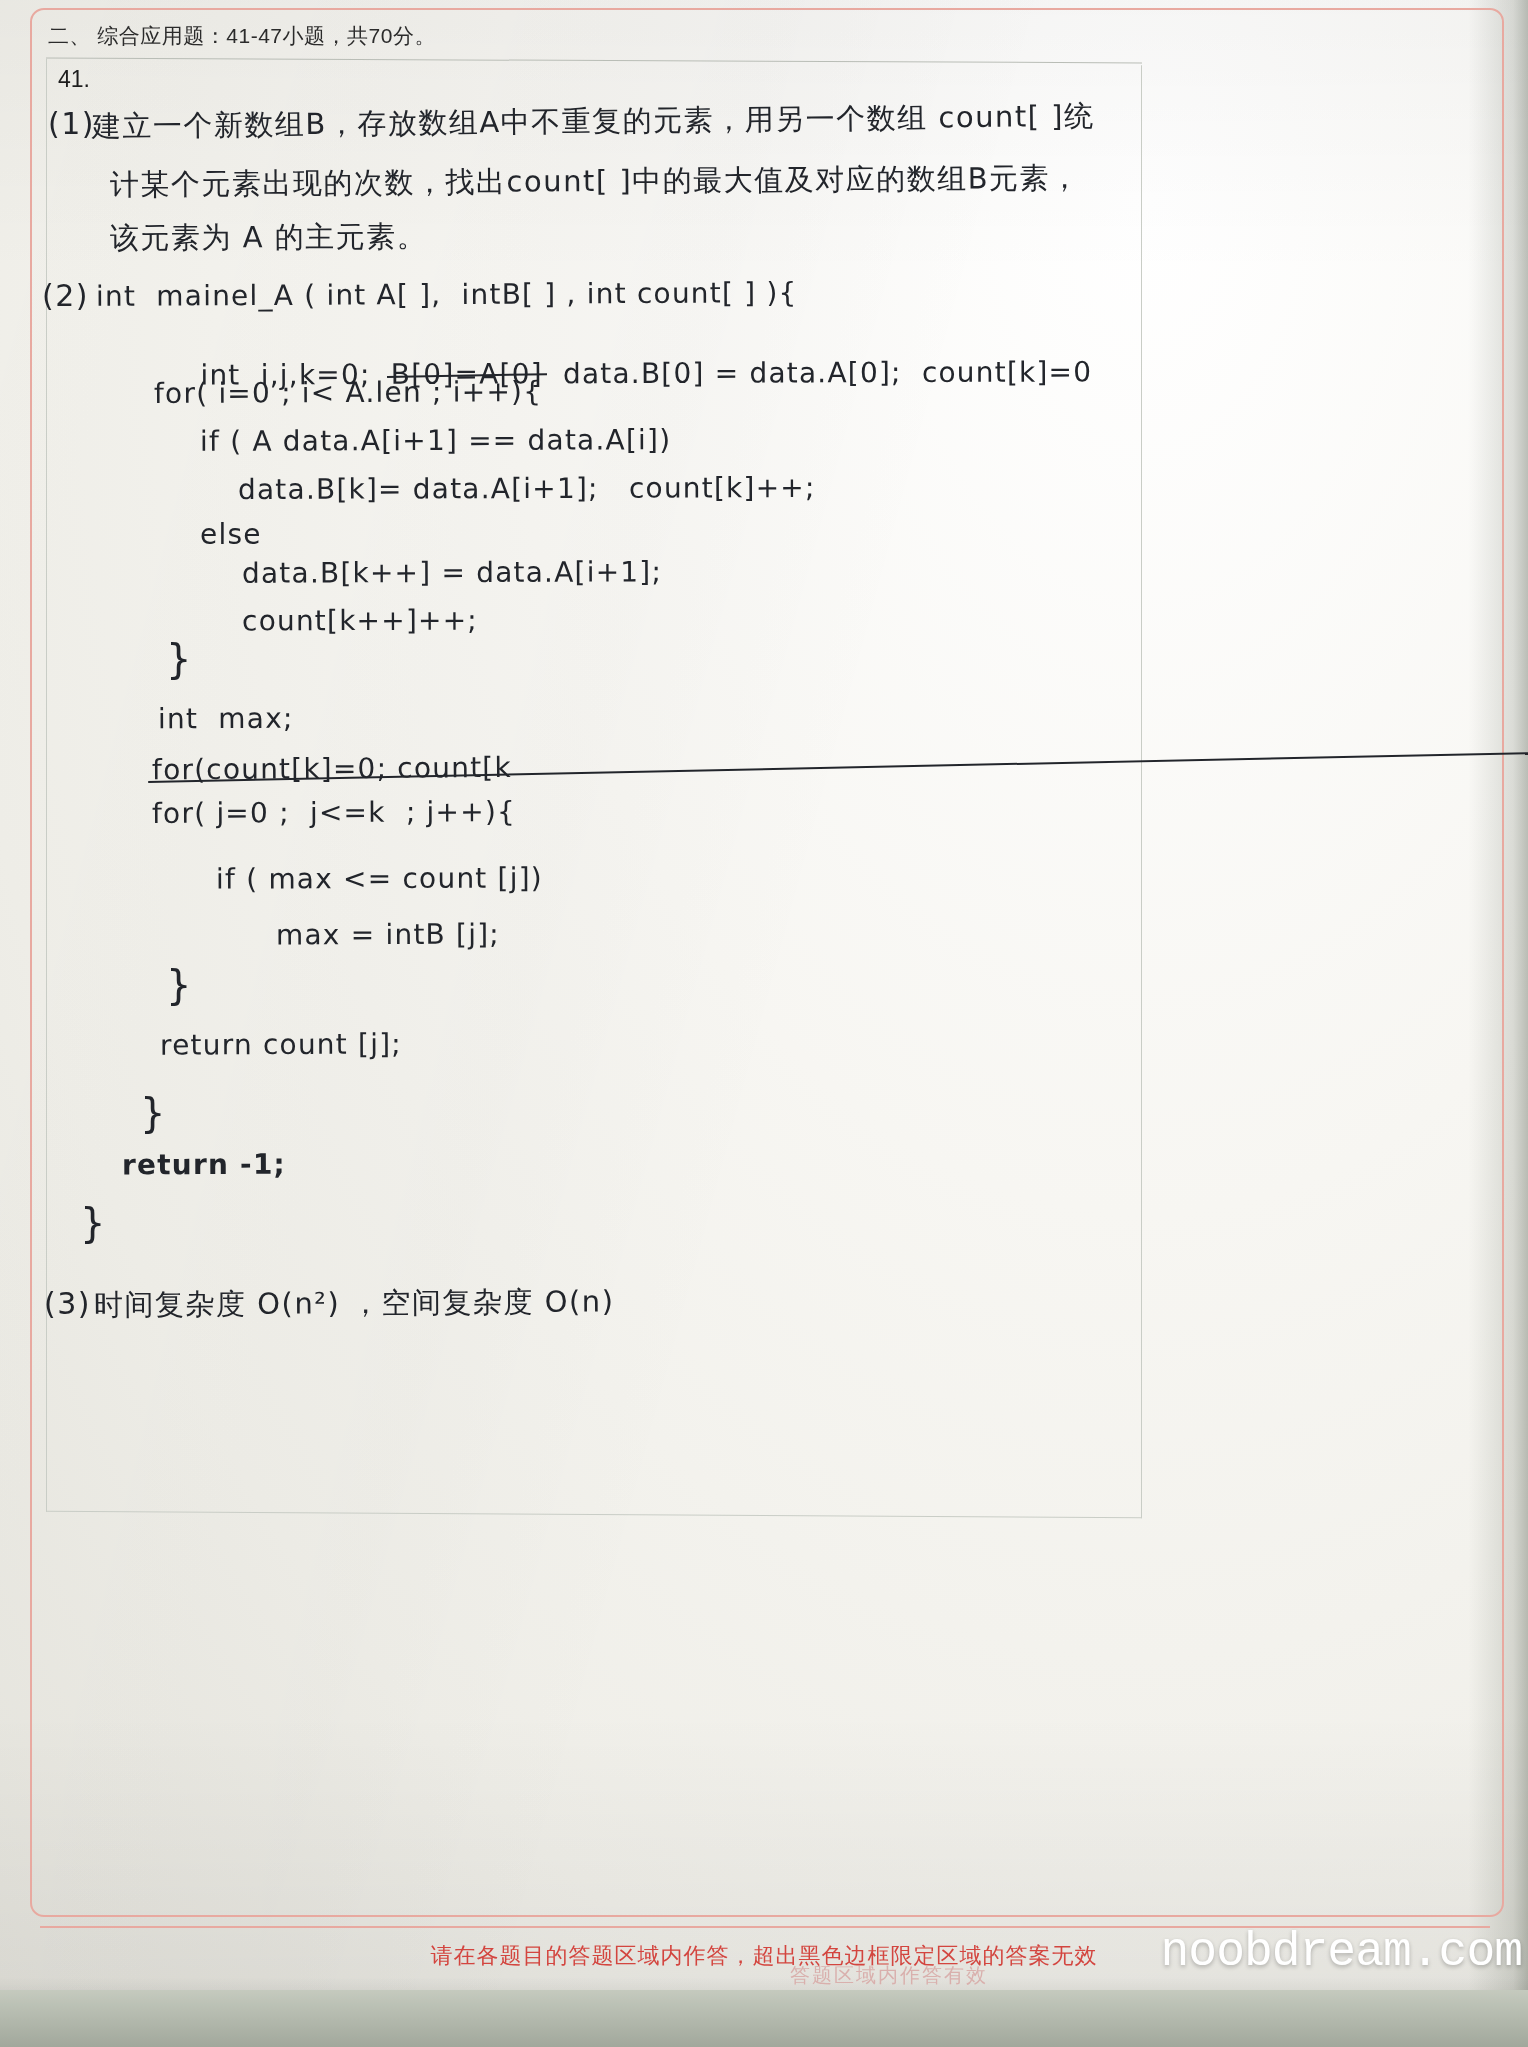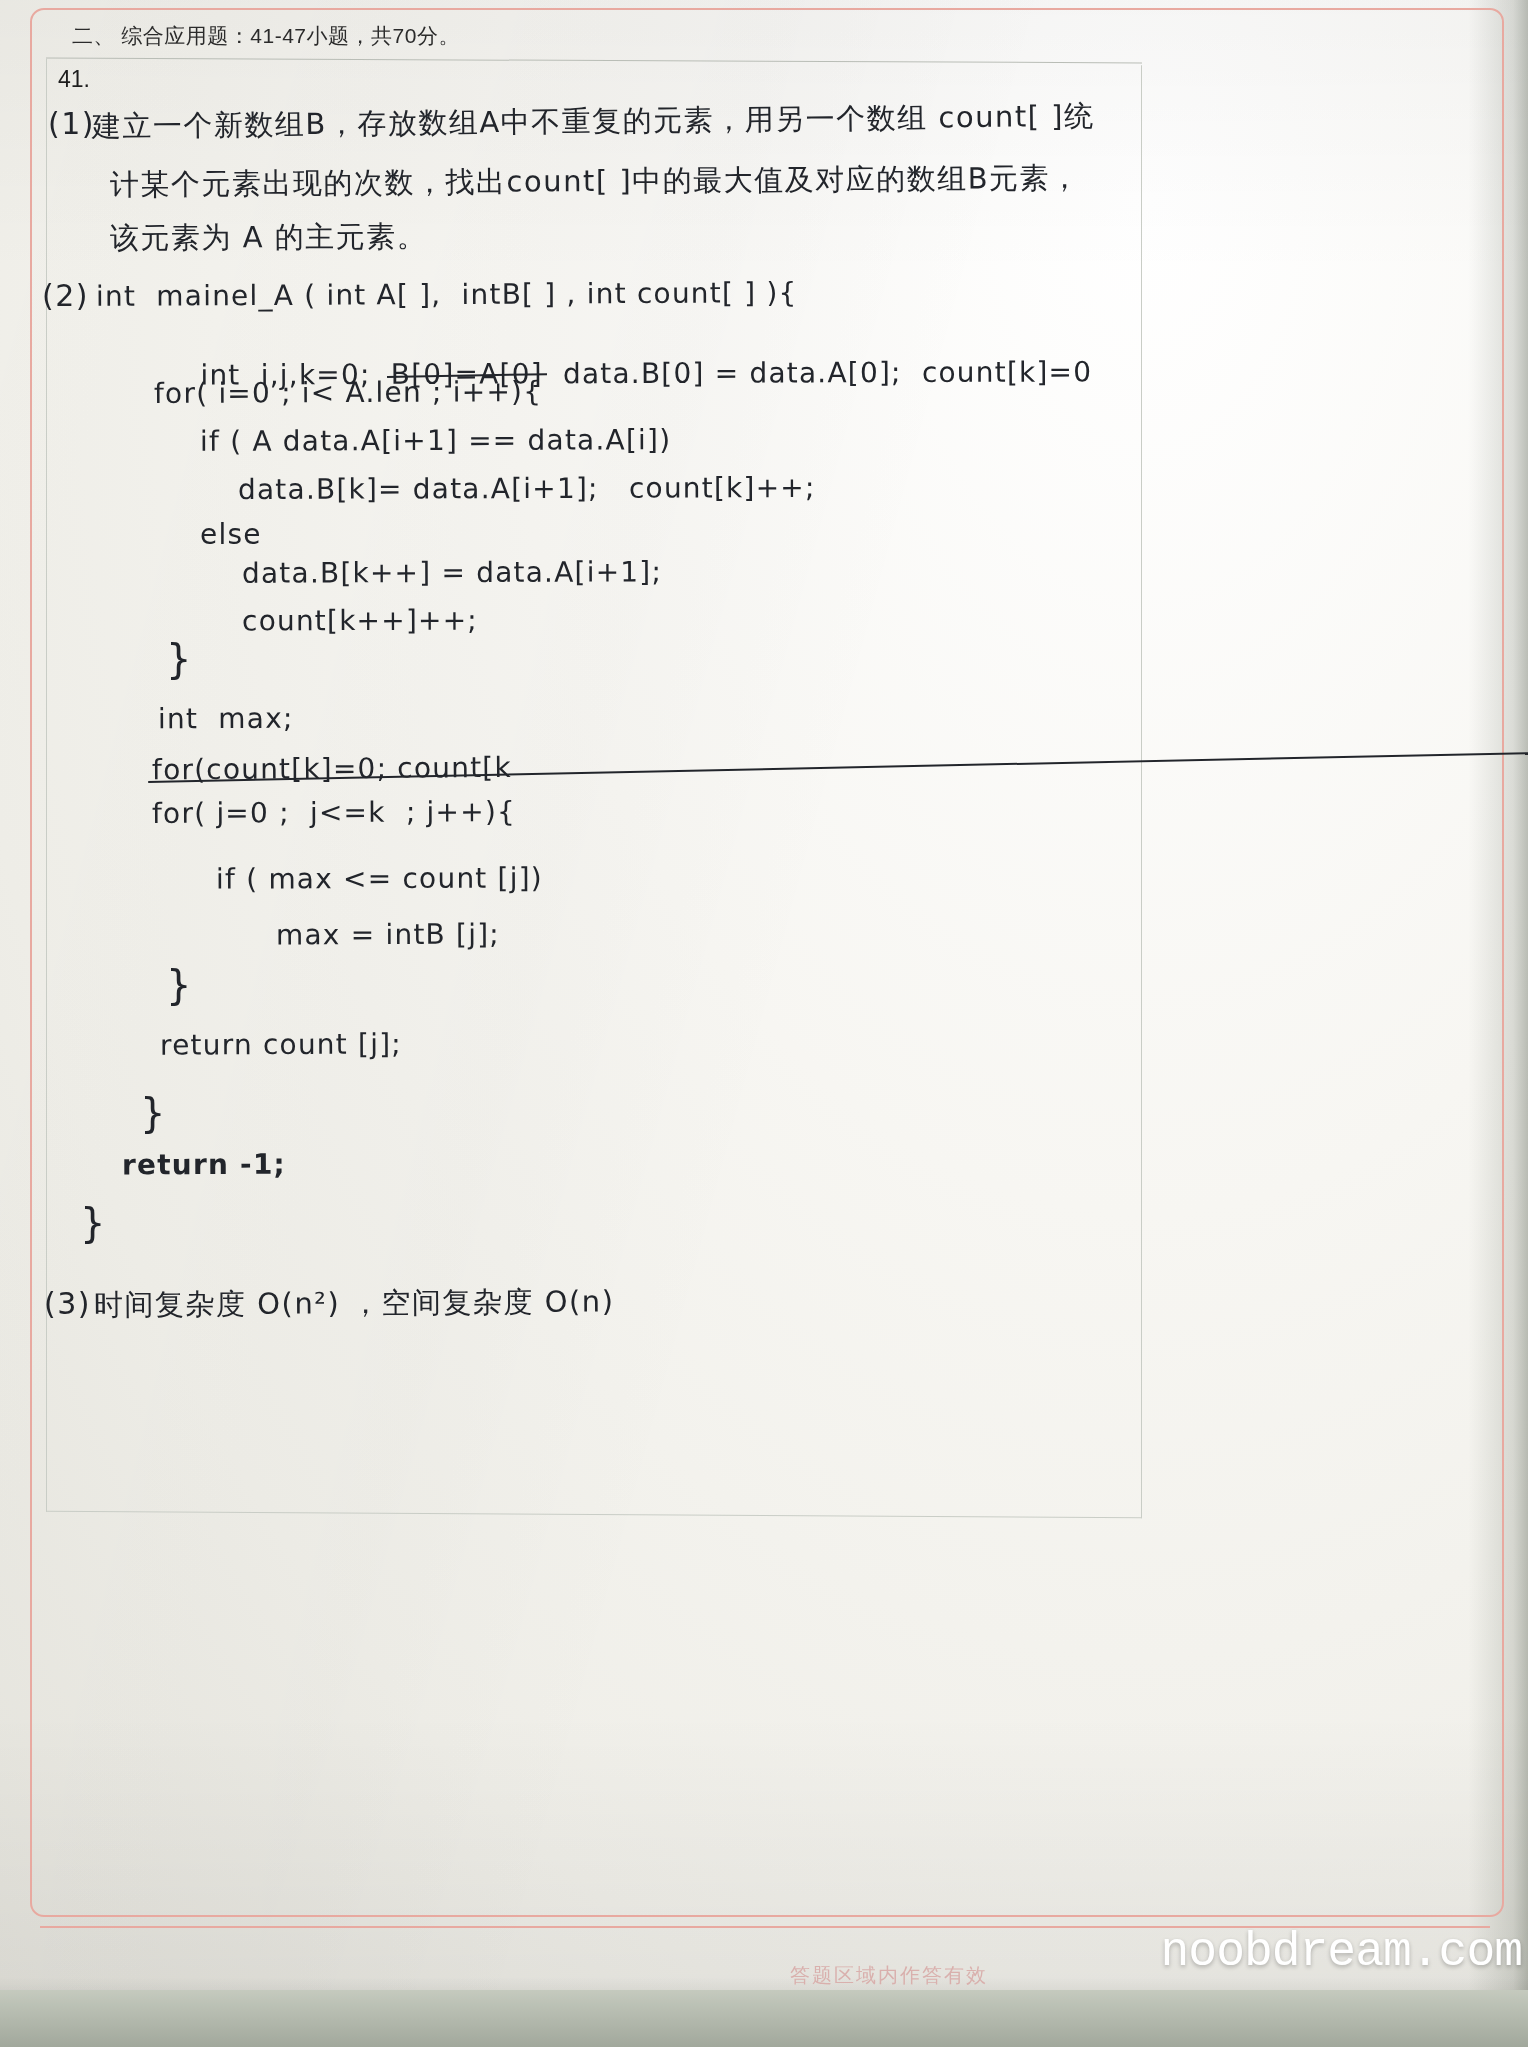--- a/index.html
+++ b/index.html
@@ -62,21 +62,21 @@
     left: 46px; top: 62px;
     width: 1094px; height: 1452px;
     border: 1.5px solid #c9cdc6;
     border-top: none;
     border-left: 1.5px solid #c9cdc6;
     transform: skewY(0.35deg);
   }
   
   #section-header {
     position: absolute;
-    left: 72px; top: 22px;
+    left: 48px; top: 22px;
     font-size: 21px;
     color: #2b2b2b;
     letter-spacing: 0.5px;
     white-space: nowrap;
   }
   #header-rule {
     position: absolute;
     left: 46px; top: 60px;
     width: 1096px; height: 0;
     border-top: 1.5px solid #b9bdb6;
@@ -194,15 +194,16 @@
   <div class="hw brace" style="left:166px; top:962px;">}</div>
   <div class="hw code" style="left:160px; top:1028px; transform:rotate(-0.3deg);">return count [j];</div>
   <div class="hw brace" style="left:140px; top:1090px;">}</div>
   <div class="hw code" style="left:122px; top:1148px; transform:rotate(-0.3deg);font-weight:bold;">return -1;</div>
   <div class="hw brace" style="left:80px; top:1200px;">}</div>
 
   <div class="hw cn" style="left:44px; top:1286px; font-size:30px;">(3)</div>
   <div class="hw cn" style="left:94px; top:1284px; transform:rotate(-0.4deg);">时间复杂度 O(n²) ，空间复杂度 O(n)</div>
 
   <div id="footer-rule"></div>
+  <div id="footer-note">请在各题目的答题区域内作答，超出黑色边框限定区域的答案无效</div>
   <div id="wm-sub">答题区域内作答有效</div>
   <div id="watermark">noobdream.com</div>
 </div>
 
 </body></html>

